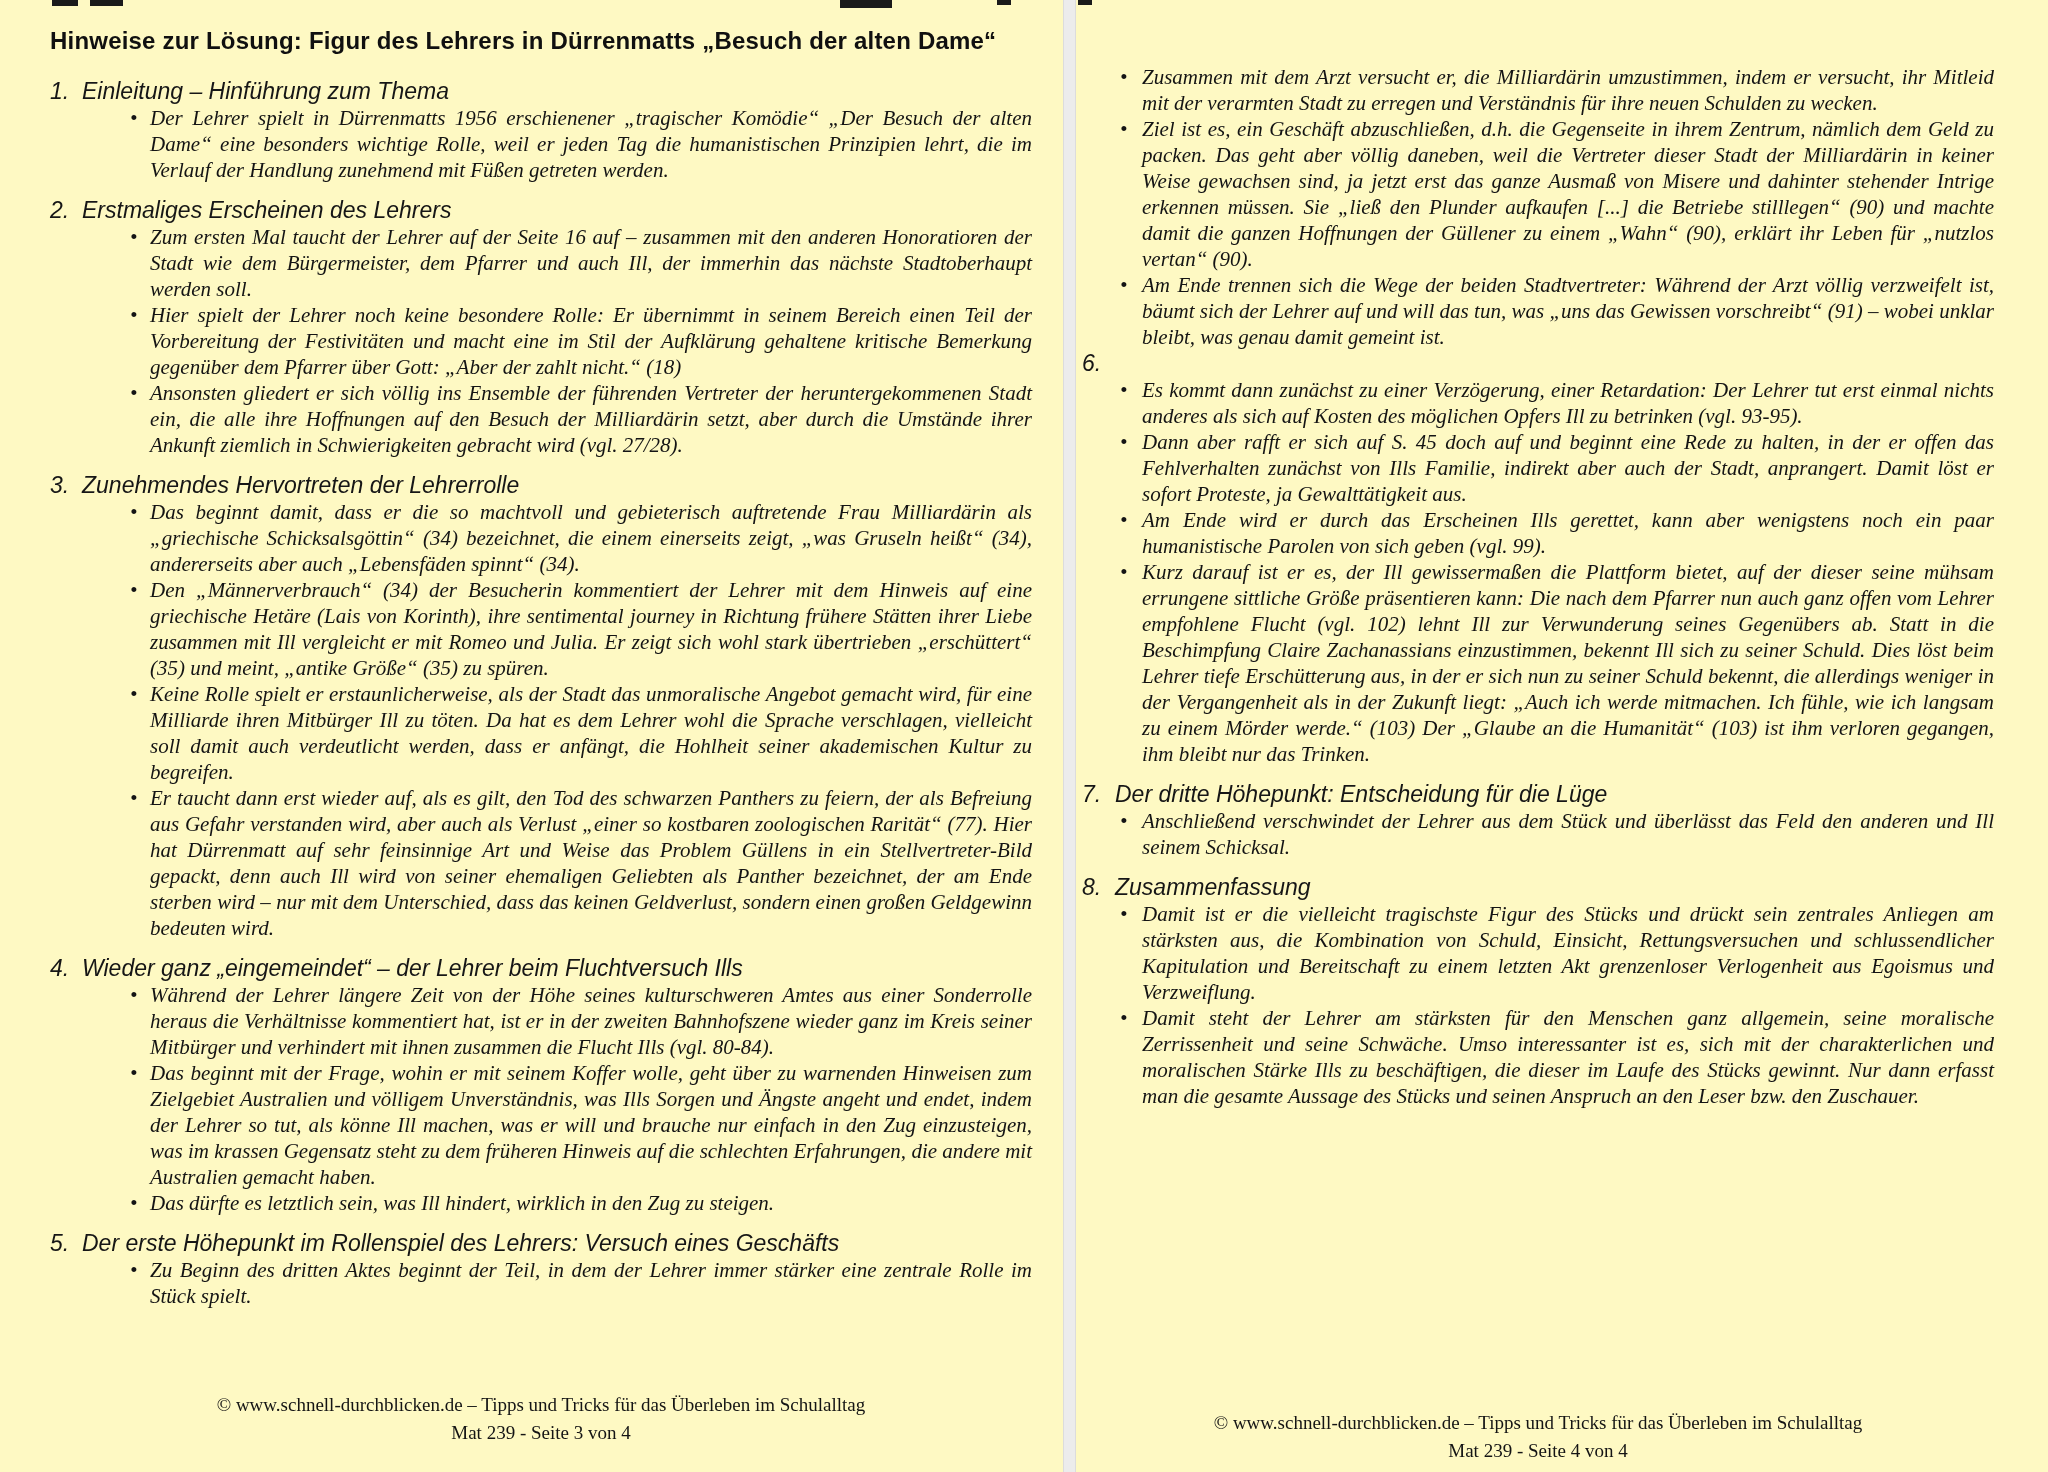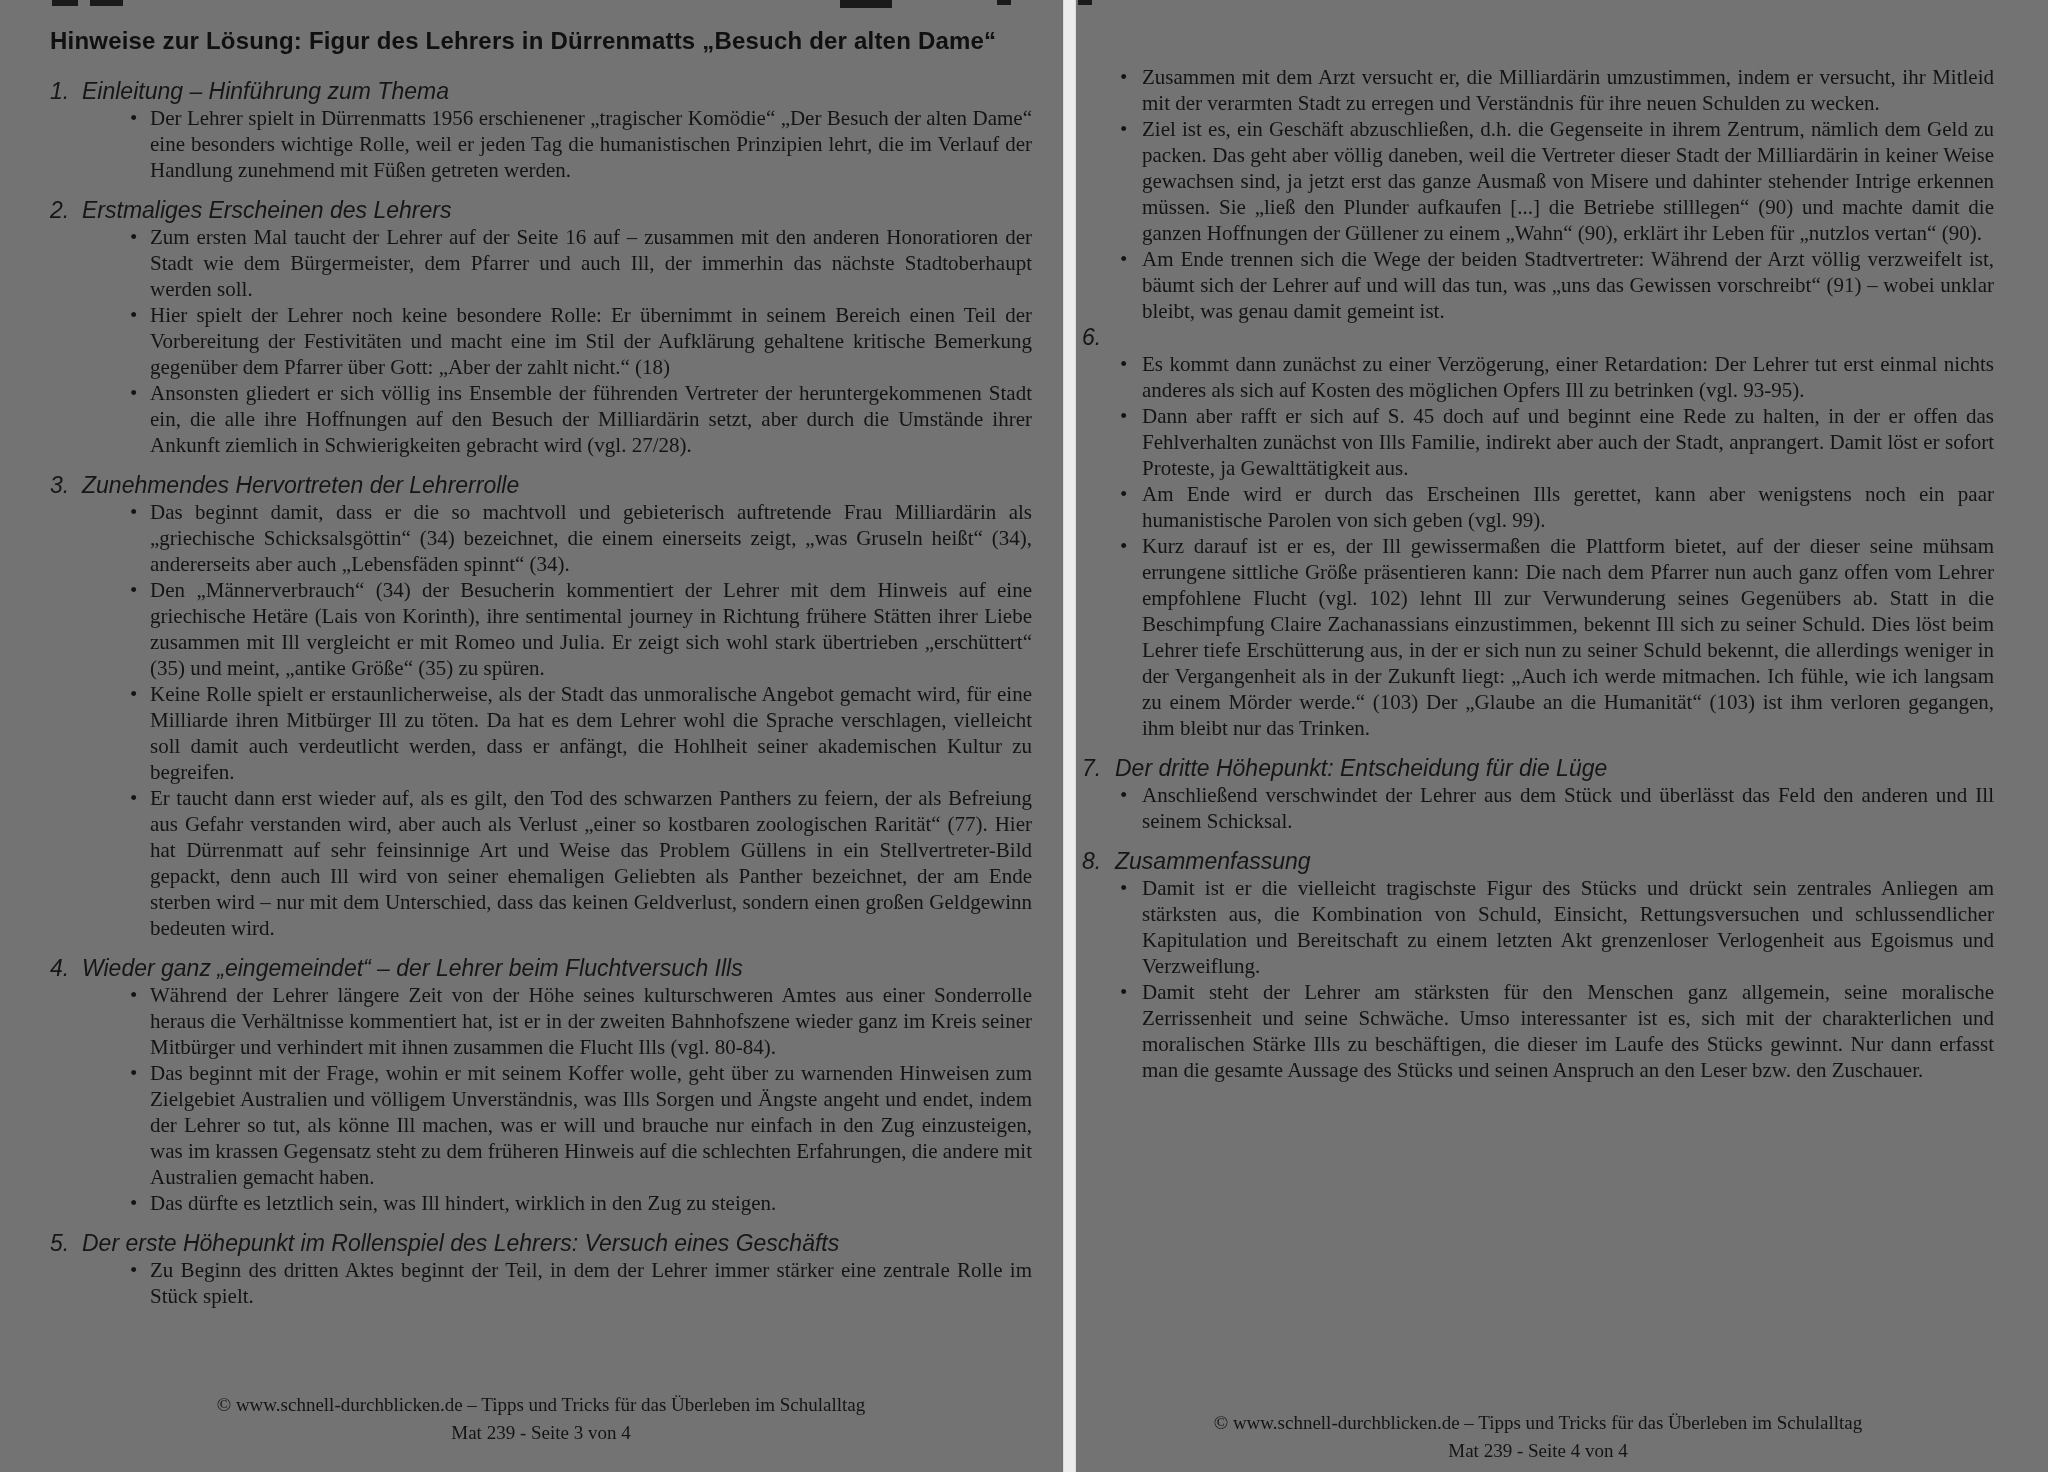--- a/index.html
+++ b/index.html
@@ -1,20 +1,20 @@
 <!DOCTYPE html>
 <html><head>
 <meta charset="utf-8">
 <style>
   *{box-sizing:border-box;}
   html,body{margin:0;padding:0;background:#ffffff;}
   #canvas{
     position:relative;
     width:2048px;height:1472px;
-    background:#737373;
+    background:#fef9c3;
     overflow:hidden;
     color:#141414;
   }
   .page{position:absolute;}
   .page-left{left:50px;top:26px;width:982px;}
   .page-right{left:1082px;top:64px;width:912px;}
 
   .doc-title{
     font:bold 24px/30px "Liberation Sans",sans-serif;
     letter-spacing:.2px;
@@ -32,21 +32,21 @@
   }
   .sec-num{width:32px;flex:none;}
   .page-right .sec-num{width:33px;}
 
   ul.bullets{
     margin:0;padding:0;list-style:none;
     font:21px/26px "Liberation Serif",serif;
     text-align:justify;
     color:#141414;
   }
-  ul.bullets li{position:relative;padding-left:100px;}
+  ul.bullets li{position:relative;padding-left:100px;font-style:italic;}
   ul.bullets li::before{
     content:"\2022";
     position:absolute;left:80px;top:0;
   }
   .page-right ul.bullets li{padding-left:60px;}
   .page-right ul.bullets li::before{left:38px;}
 
   .footer{
     position:absolute;
     text-align:center;

